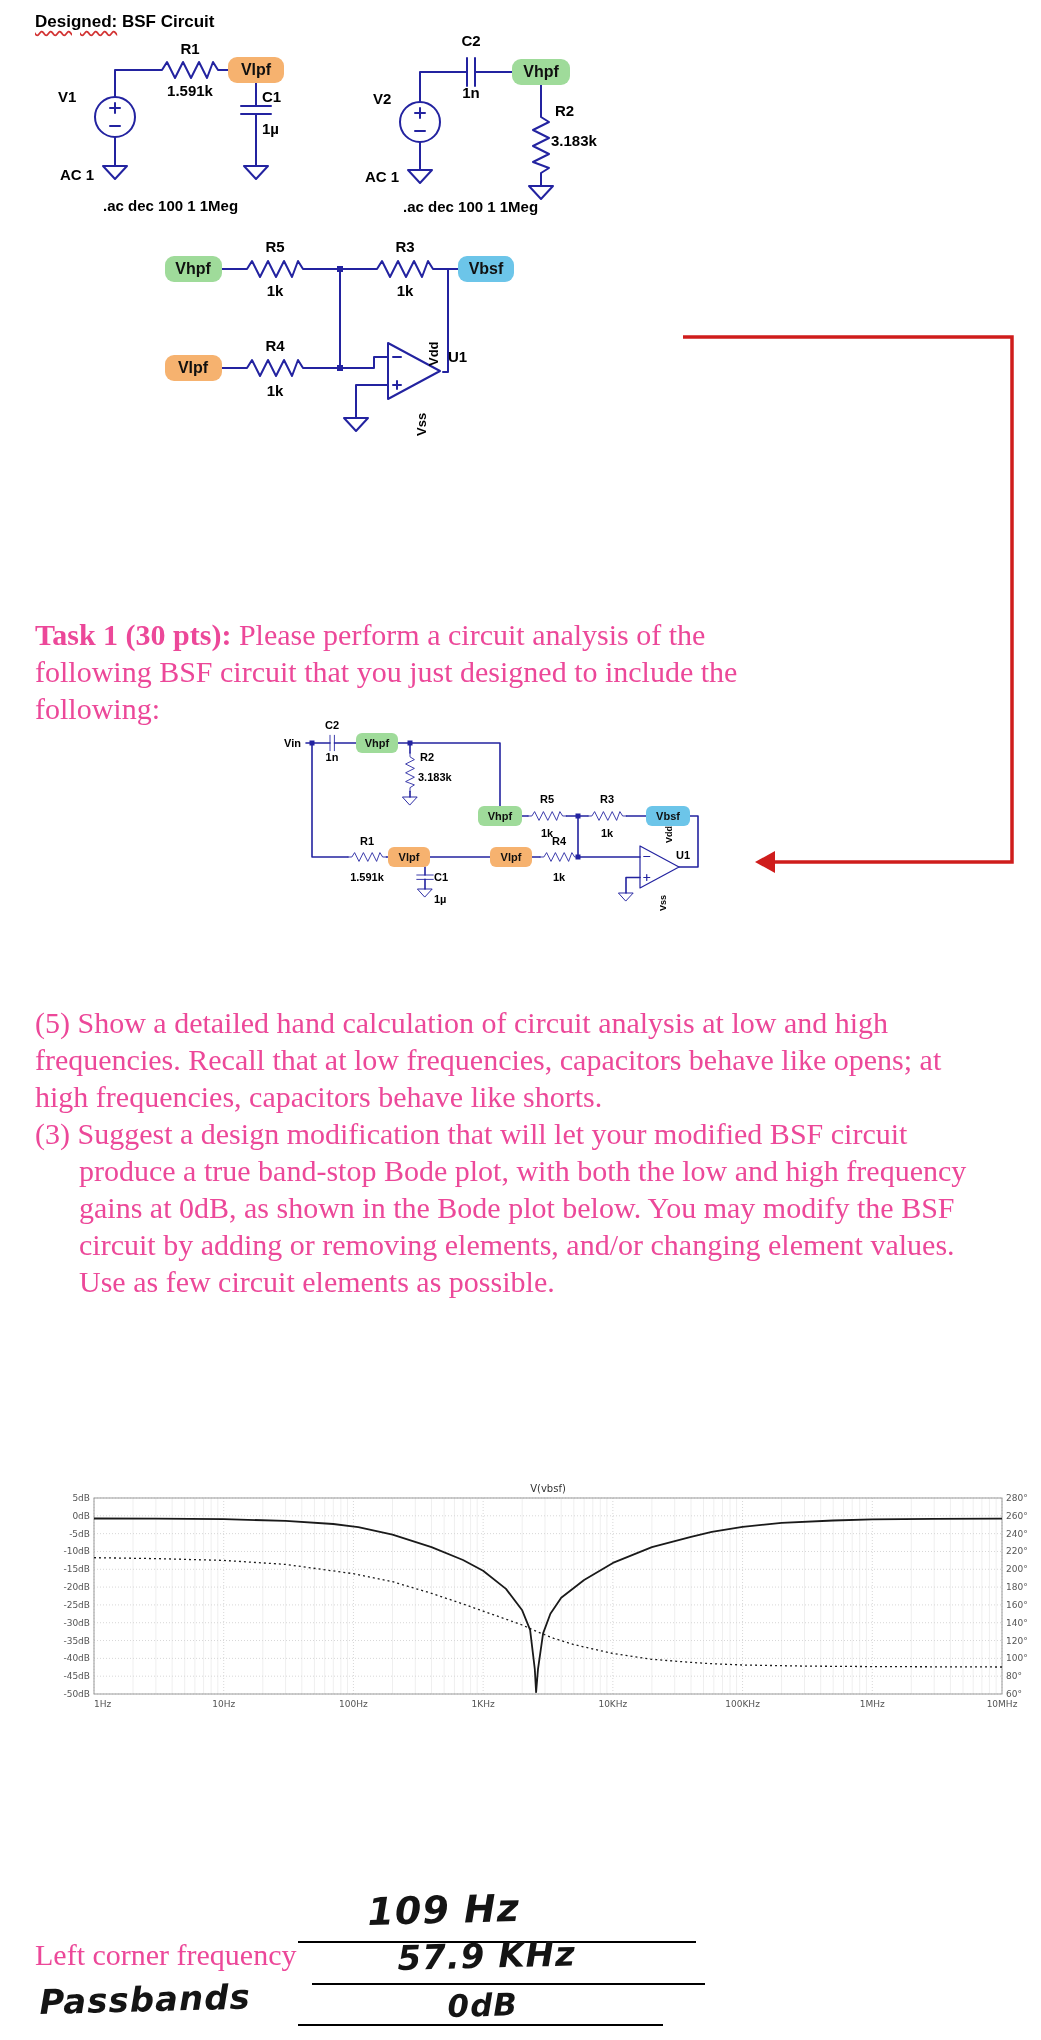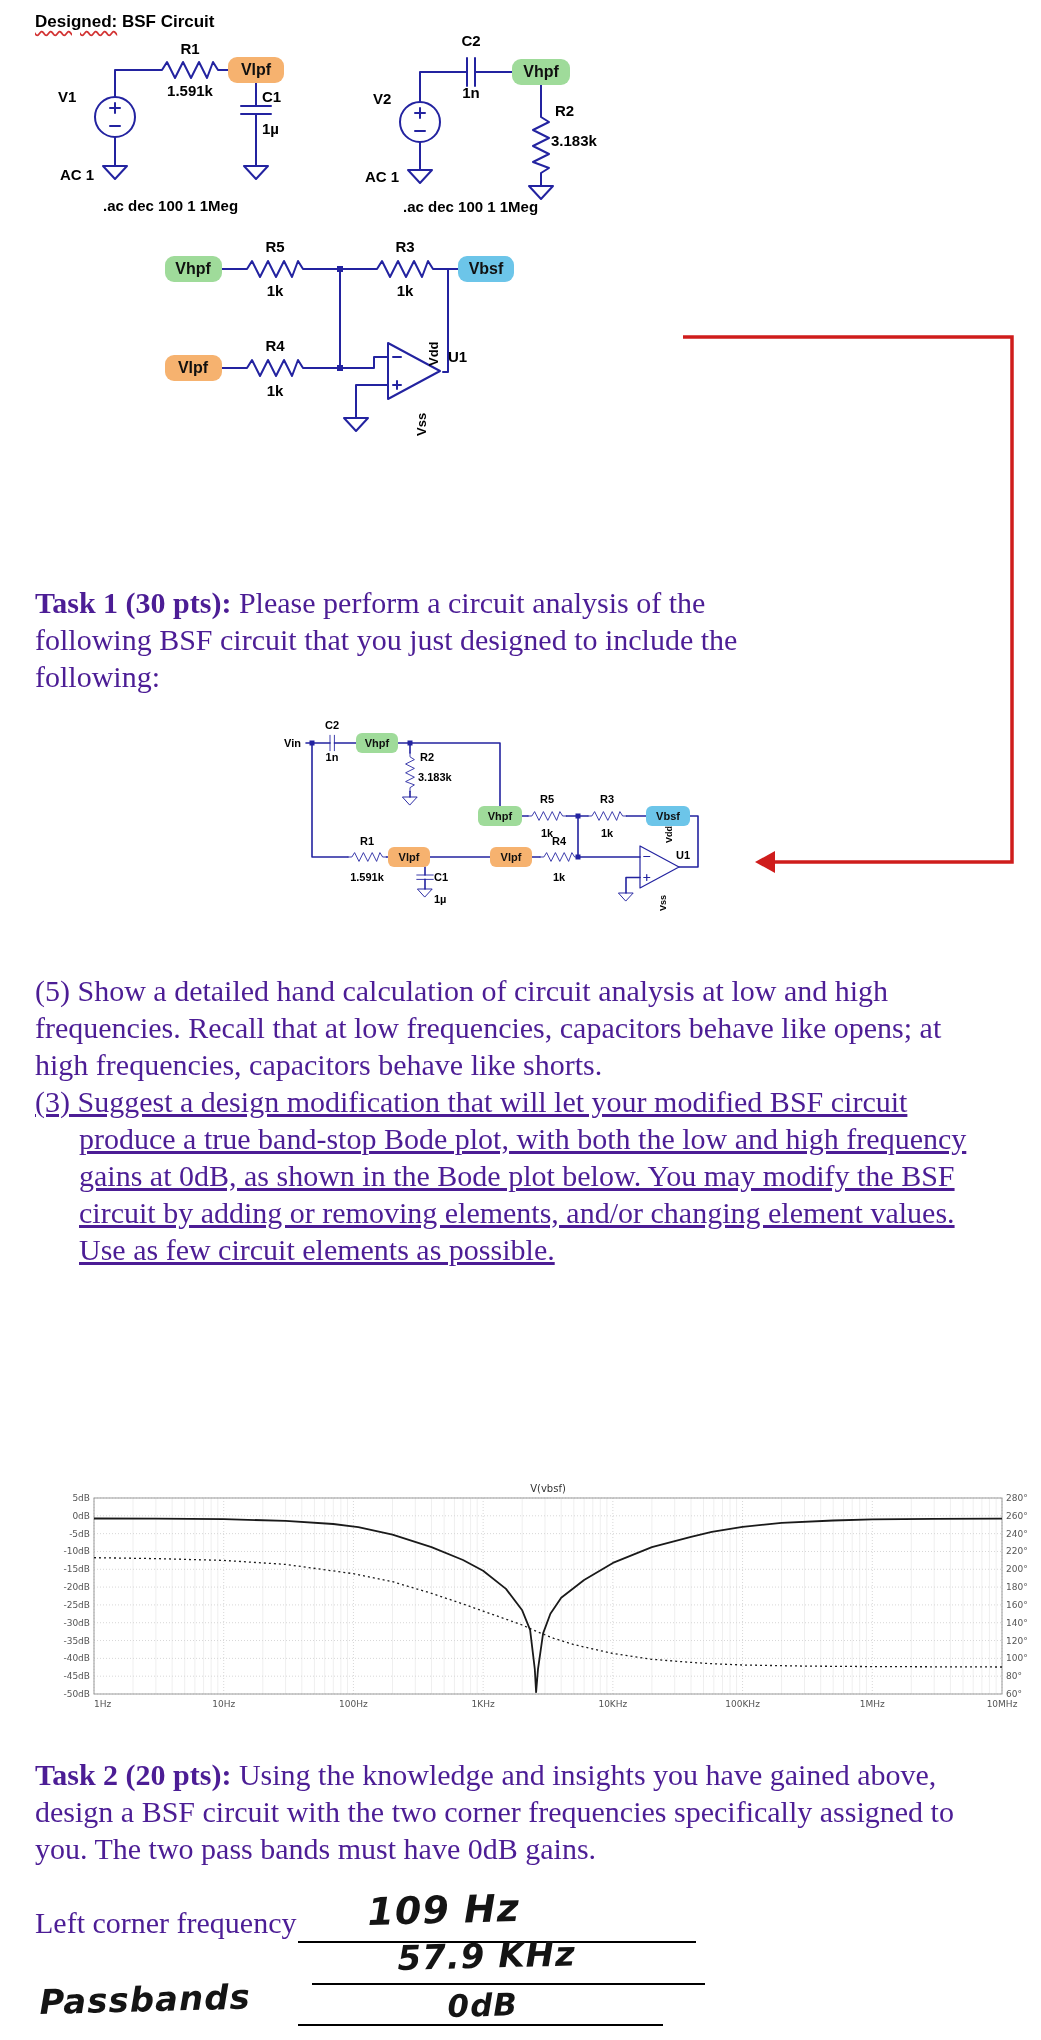--- a/index.html
+++ b/index.html
@@ -1,24 +1,24 @@
 <!DOCTYPE html>
 <html><head>
 <meta charset="utf-8">
 <style>
   html,body{margin:0;padding:0;background:#fff;}
   #page{position:relative;width:1041px;height:2040px;background:#fff;overflow:hidden;
         font-family:"Liberation Sans",sans-serif;color:#000;}
   .abs{position:absolute;}
   .heading{position:absolute;font:bold 17px "Liberation Sans",sans-serif;text-align:right;}
   .designed{text-decoration:#d23333 wavy underline;text-underline-offset:3px;}
-  .para{position:absolute;font-family:"Liberation Serif",serif;font-size:30px;line-height:37px;color:#4c1d95;}
+  .para{position:absolute;font-family:"Liberation Serif",serif;font-size:30px;line-height:37px;color:#ec4899;margin-top:32px;}
   .b{font-weight:bold;}
   .item{margin:0;}
-  .hanging{padding-left:44px;text-indent:-44px;text-decoration:underline;}
+  .hanging{padding-left:44px;text-indent:-44px;}
   .rule{position:absolute;height:0;border-bottom:2.5px solid #000;}
   .hand{position:absolute;font-family:"DejaVu Sans",sans-serif;font-style:italic;font-weight:bold;
         color:#141414;letter-spacing:1px;transform:rotate(-1.5deg);transform-origin:left bottom;white-space:nowrap;}
   
   .ckt{stroke:#2323a0;stroke-width:2;fill:none;stroke-linejoin:round;stroke-linecap:round;}
   .ckt-s{stroke:#2323a0;stroke-width:1.6;fill:none;stroke-linejoin:round;stroke-linecap:round;}
   .dot{fill:#2323a0;stroke:none;}
   .clabel{font:bold 15px "Liberation Sans",sans-serif;fill:#000;stroke:none;}
   .clabel-s{font:bold 11px "Liberation Sans",sans-serif;fill:#000;stroke:none;}
   .clabel-xs{font:bold 9px "Liberation Sans",sans-serif;fill:#000;stroke:none;}
@@ -314,23 +314,20 @@
         <text x="816.2857142857143" y="225" text-anchor="middle" class="tick">1MHz</text>
         <line x1="946" y1="16" x2="946" y2="212" stroke="#d7d7d7" stroke-width="1" stroke-dasharray="1,2"></line>
         <text x="946" y="225" text-anchor="middle" class="tick">10MHz</text>
         <rect x="38" y="16" width="908" height="196" fill="none" stroke="#9a9a9a" stroke-width="1"></rect>
         <polyline points="38.0,36.5 99.9,36.7 167.7,37.2 229.6,38.8 277.3,42.0 302.3,45.2 336.5,52.7 375.5,65.2 407.0,78.0 427.1,88.7 450.0,106.9 466.2,128.3 474.1,147.9 478.8,187.1 480.1,210.2 482.0,187.1 487.1,151.4 494.4,131.8 505.2,115.8 528.1,98.0 556.9,80.9 595.9,65.2 635.0,54.8 655.8,49.9 686.6,44.9 725.6,40.9 777.2,38.5 816.3,37.4 878.2,36.8 946.0,36.7" fill="none" stroke="#1a1a1a" stroke-width="1.8" stroke-dasharray="none" stroke-linejoin="round"></polyline>
         <polyline points="38.0,75.7 99.9,76.6 167.7,78.4 229.6,82.4 297.4,91.7 336.5,99.7 375.5,111.3 407.0,122.0 427.1,129.1 450.0,137.2 466.2,143.0 480.1,149.2 497.7,156.3 517.8,162.6 556.9,171.5 595.9,177.3 635.0,180.4 655.8,181.7 686.6,183.0 748.5,184.1 816.3,184.6 946.0,185.0" fill="none" stroke="#1a1a1a" stroke-width="1.3" stroke-dasharray="2,3" stroke-linejoin="round"></polyline>
         <text x="492" y="10" text-anchor="middle" class="bode-title">V(vbsf)</text>
       </svg>
   </div>
 
-  <div class="para" style="left:35px;top:1756px;width:935px">
-    <span class="b">Task 2 (20 pts):</span><span> Using the knowledge and insights you have gained above, design a BSF circuit with the two corner frequencies specifically assigned to you. The two pass bands must have 0dB gains.</span>
-  </div>
 
   <div class="para" style="left:35px;top:1904px">Left corner frequency</div>
   <div class="rule" style="left:298px;top:1941px;width:398px"></div>
   <div class="hand" style="left:368px;top:1890px;font-size:38px">109 Hz</div>
 
   <div class="rule" style="left:312px;top:1983px;width:393px"></div>
   <div class="hand" style="left:398px;top:1938px;font-size:34px">57.9 KHz</div>
 
   <div class="hand" style="left:40px;top:1982px;font-size:34px">Passbands</div>
   <div class="rule" style="left:298px;top:2024px;width:365px"></div>

